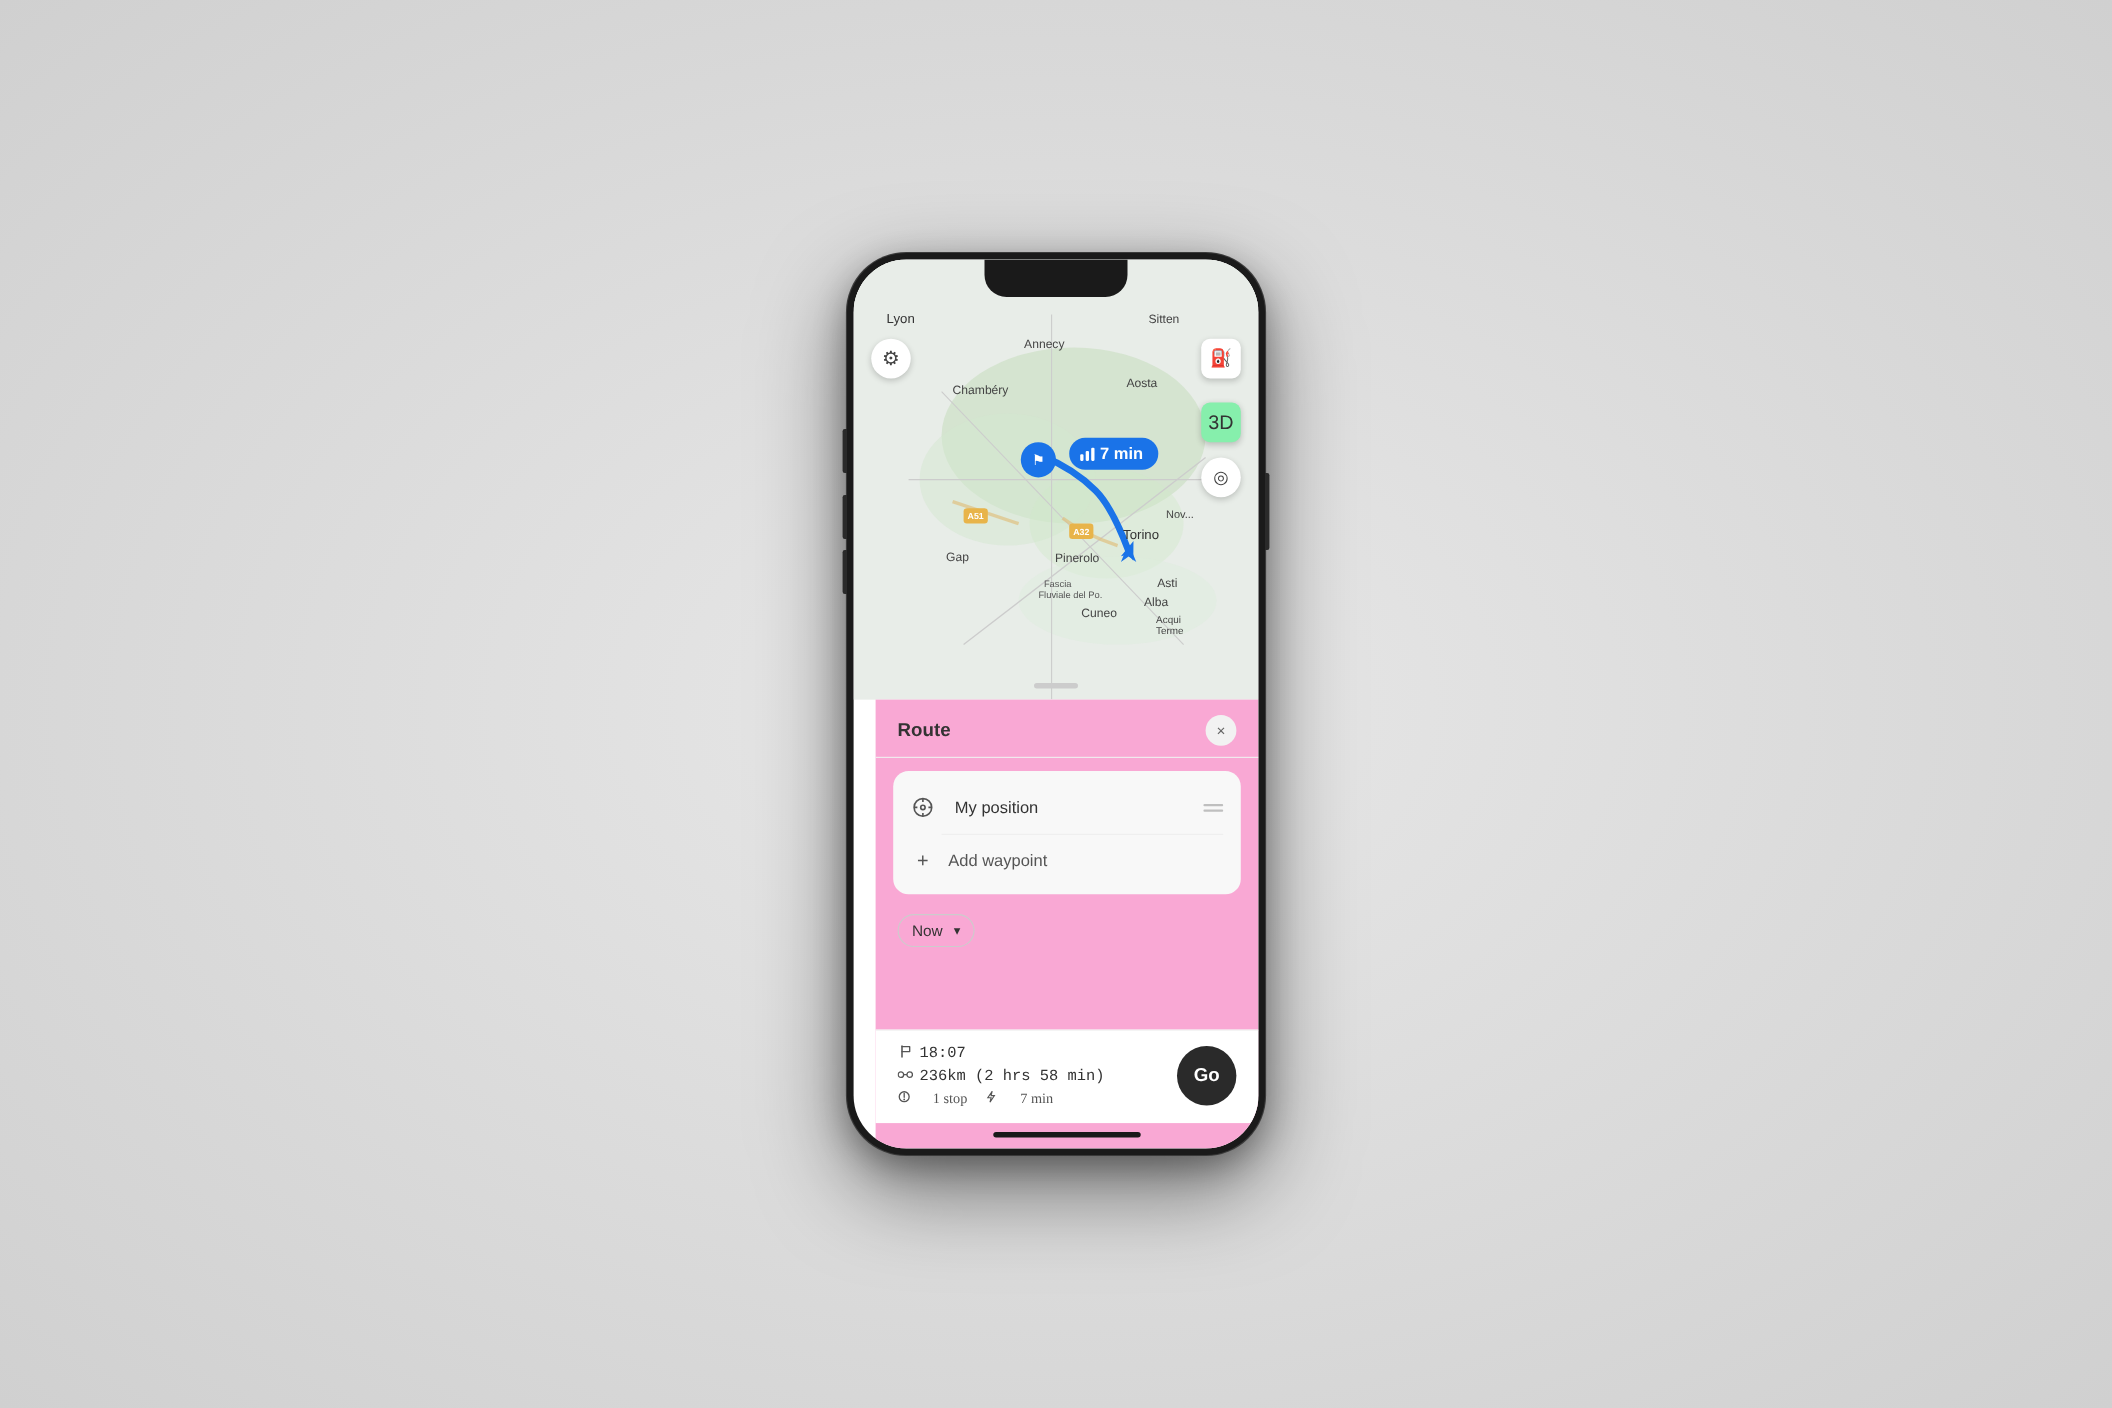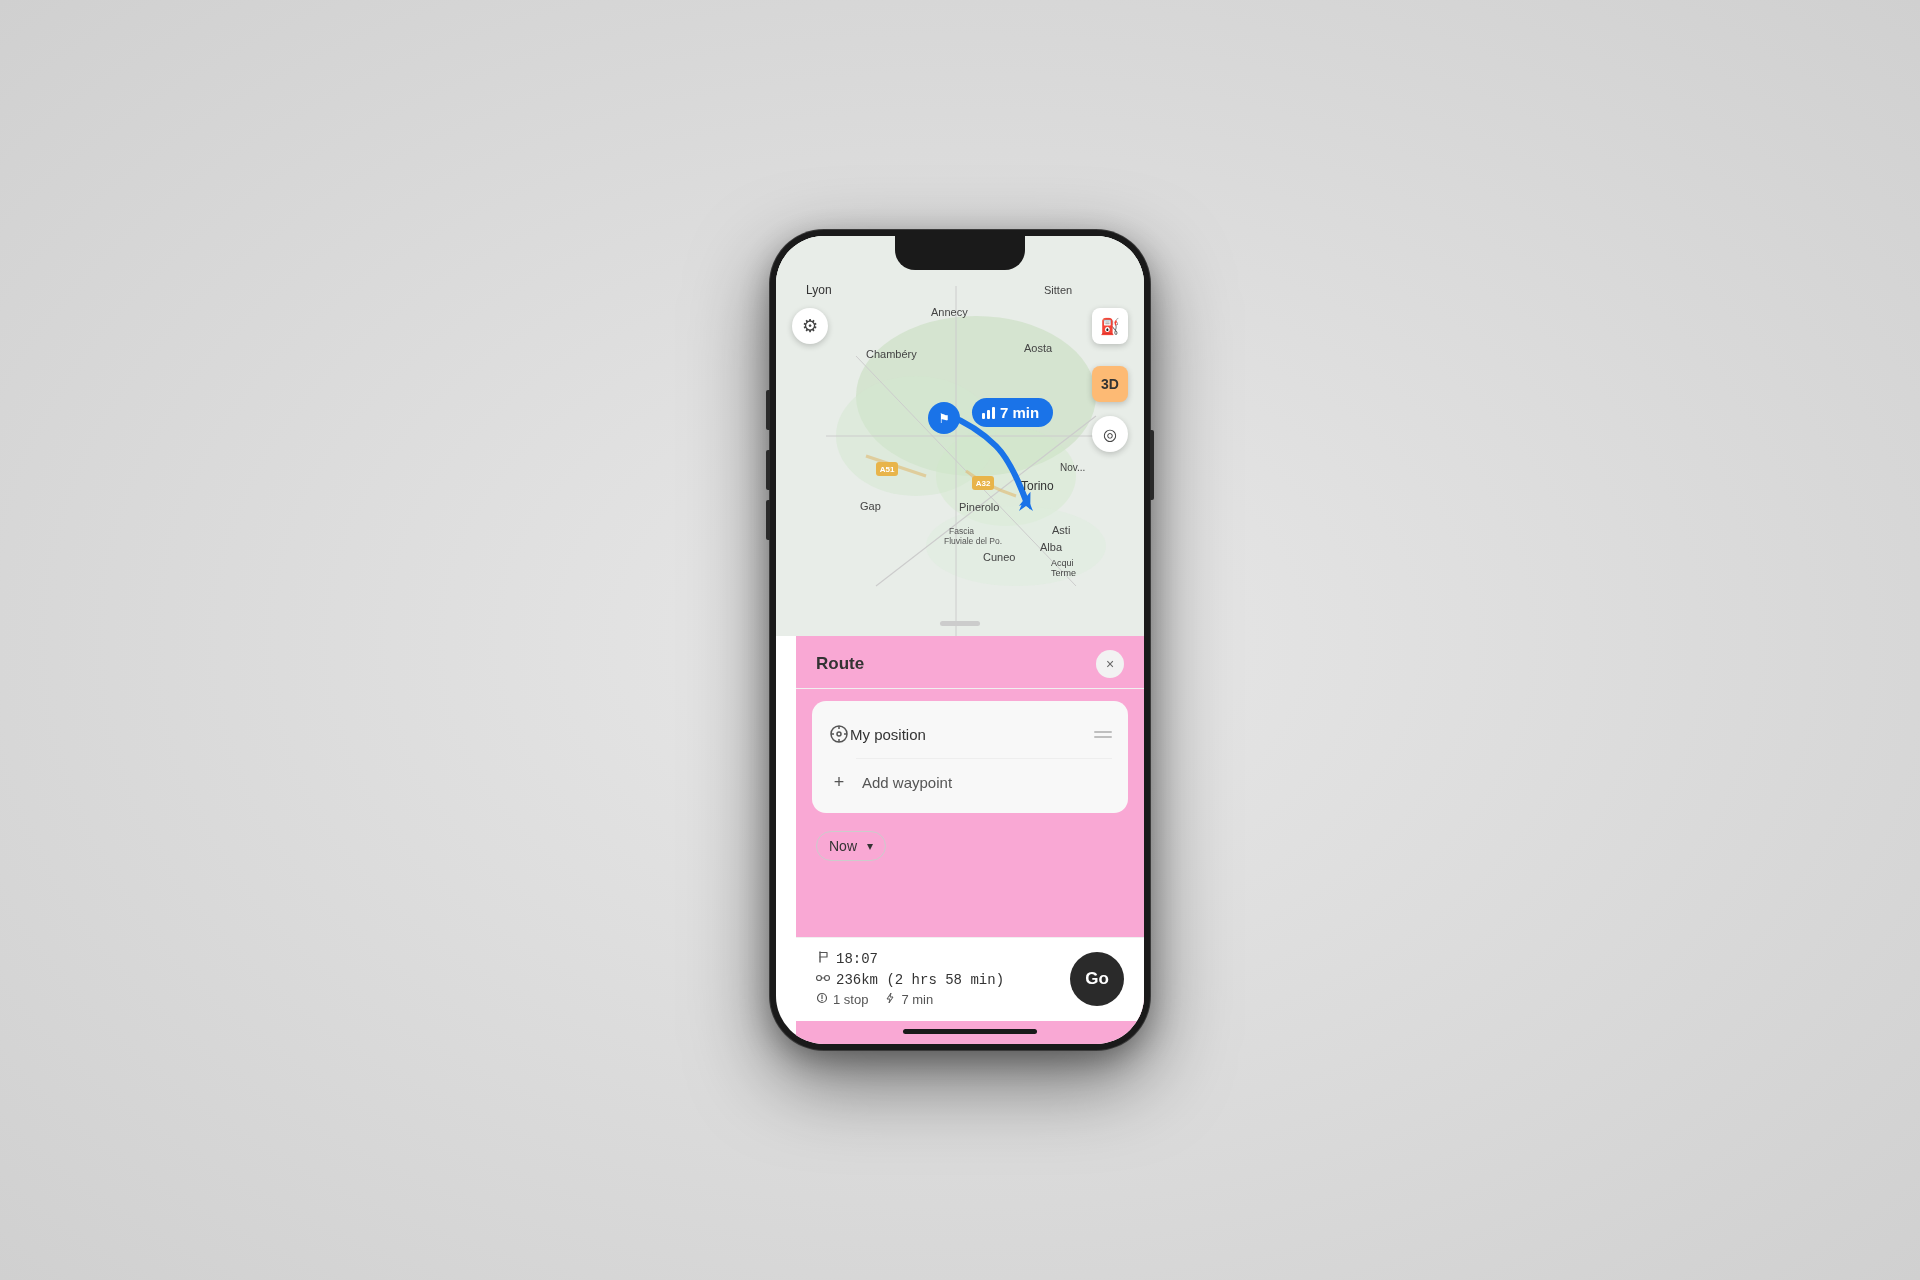--- a/index.html
+++ b/index.html
@@ -154,28 +154,28 @@
       color: #444;
       z-index: 10;
     }
 
     .map-ctrl-3d {
       position: absolute;
       top: 130px;
       right: 16px;
       width: 36px;
       height: 36px;
-      background: #fdba74;
+      background: #86efac;
       border-radius: 8px;
       display: flex;
       align-items: center;
       justify-content: center;
       box-shadow: 0 2px 6px rgba(0,0,0,0.2);
-      font-size: 14px;
-      font-weight: 700;
+      font-size: 18px;
+      font-weight: 400;
       color: #333;
       z-index: 10;
     }
 
     .map-ctrl-compass {
       position: absolute;
       top: 180px;
       right: 16px;
       width: 36px;
       height: 36px;
@@ -246,21 +246,21 @@
       padding: 8px 0;
       background: #f8f8f8;
       margin: 12px 16px;
       border-radius: 14px;
     }
 
     .waypoint-item {
       display: flex;
       align-items: center;
       padding: 14px 16px;
-      gap: 0;
+      gap: 18px;
       position: relative;
     }
 
     .waypoint-item:not(:last-child)::after {
       content: '';
       position: absolute;
       bottom: 0;
       left: 44px;
       right: 16px;
       height: 1px;
@@ -381,23 +381,24 @@
 
     .sub-row {
       display: flex;
       align-items: center;
       gap: 16px;
     }
 
     .sub-item {
       display: flex;
       align-items: flex-start;
-      gap: 5px;
+      gap: 20px;
       font-size: 13px;
       color: #555;
+      font-family: Liberation Serif, serif;
     }
 
     .go-btn {
       width: 54px;
       height: 54px;
       background: #2a2a2a;
       border-radius: 50%;
       display: flex;
       align-items: center;
       justify-content: center;

